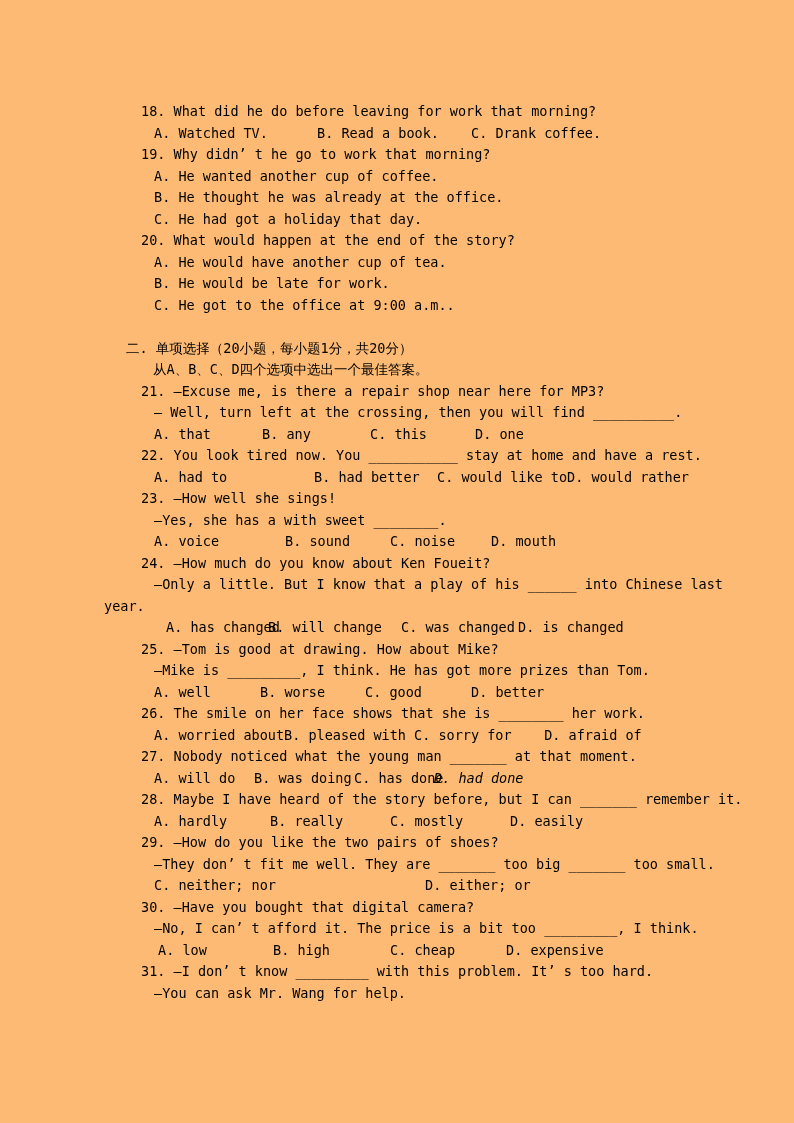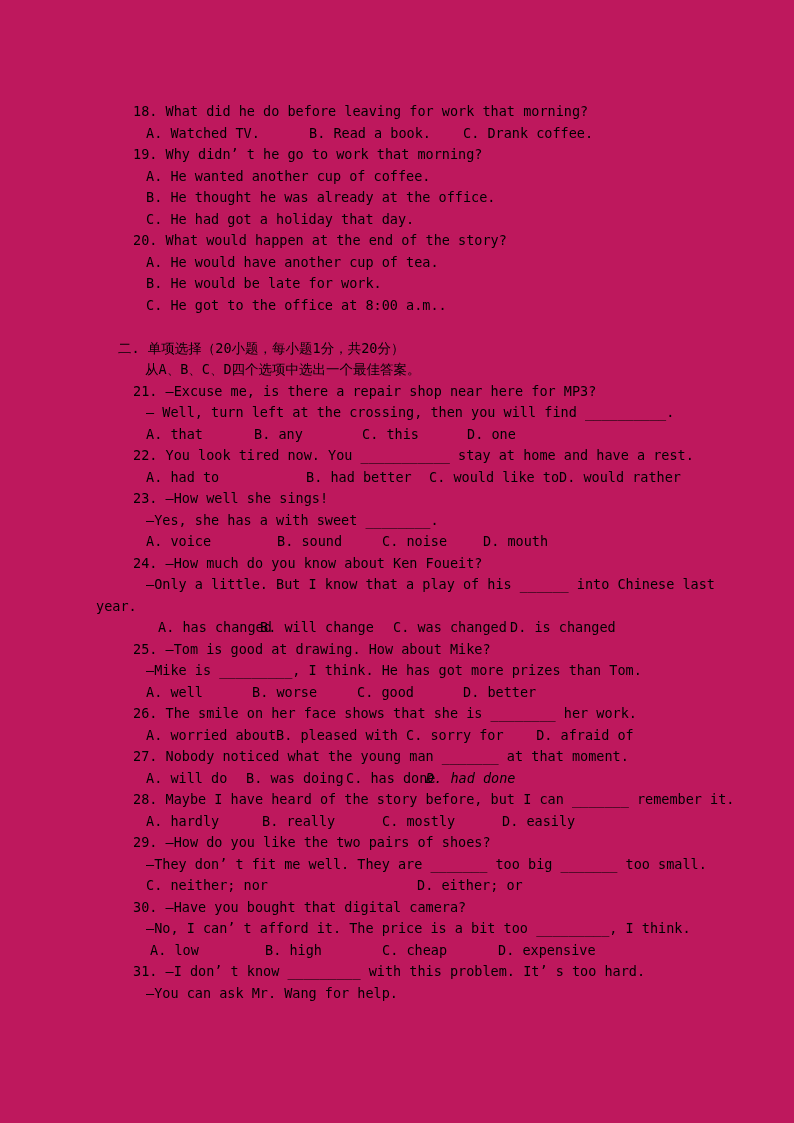--- a/index.html
+++ b/index.html
@@ -13,21 +13,22 @@
     color: #000000;
     font-family: "DejaVu Sans Mono", "Liberation Mono", monospace;
     overflow: hidden;
   }
   .page {
     position: relative;
     width: 794px;
     height: 1123px;
     padding-top: 101px;
     box-sizing: border-box;
-    background: #be185d;
+    background: #fdba74;
+    padding-left: 8px;
   }
   .line {
     position: relative;
     height: 21.5px;
     line-height: 21.5px;
     font-size: 13.5px;
     white-space: pre;
     color: #000000;
   }
   .seg {
@@ -43,21 +44,21 @@
   <div>
       <div class="line" style="padding-left: 133px;">18. What did he do before leaving for work that morning?</div>
       <div class="line" style="padding-left: 146px;"><span class="seg" style="left: 146px; text-align: right;">A. Watched TV.</span><span class="seg" style="left: 309px;">B. Read a book.</span><span class="seg" style="left: 463px;">C. Drank coffee.</span></div>
       <div class="line" style="padding-left: 133px;">19. Why didn’ t he go to work that morning?</div>
       <div class="line" style="padding-left: 146px;">A. He wanted another cup of coffee.</div>
       <div class="line" style="padding-left: 146px;">B. He thought he was already at the office.</div>
       <div class="line" style="padding-left: 146px;">C. He had got a holiday that day.</div>
       <div class="line" style="padding-left: 133px;">20. What would happen at the end of the story?</div>
       <div class="line" style="padding-left: 146px;">A. He would have another cup of tea.</div>
       <div class="line" style="padding-left: 146px;">B. He would be late for work.</div>
-      <div class="line" style="padding-left: 146px;">C. He got to the office at 8:00 a.m..</div>
+      <div class="line" style="padding-left: 146px;">C. He got to the office at 9:00 a.m..</div>
       <div class="line" style="padding-left: 0px;"></div>
       <div class="line" style="padding-left: 118px;">二. 单项选择（20小题，每小题1分，共20分）</div>
       <div class="line" style="padding-left: 145px;">从A、B、C、D四个选项中选出一个最佳答案。</div>
       <div class="line" style="padding-left: 133px;">21. —Excuse me, is there a repair shop near here for MP3?</div>
       <div class="line" style="padding-left: 146px;">— Well, turn left at the crossing, then you will find __________.</div>
       <div class="line" style="padding-left: 146px;"><span class="seg" style="left: 146px;">A. that</span><span class="seg" style="left: 254px;">B. any</span><span class="seg" style="left: 362px;">C. this</span><span class="seg" style="left: 467px;">D. one</span></div>
       <div class="line" style="padding-left: 133px;">22. You look tired now. You ___________ stay at home and have a rest.</div>
       <div class="line" style="padding-left: 146px;"><span class="seg" style="left: 146px;">A. had to</span><span class="seg" style="left: 306px;">B. had better</span><span class="seg" style="left: 429px;">C. would like toD. would rather</span></div>
       <div class="line" style="padding-left: 133px;">23. —How well she sings!</div>
       <div class="line" style="padding-left: 146px;">—Yes, she has a with sweet ________.</div>

